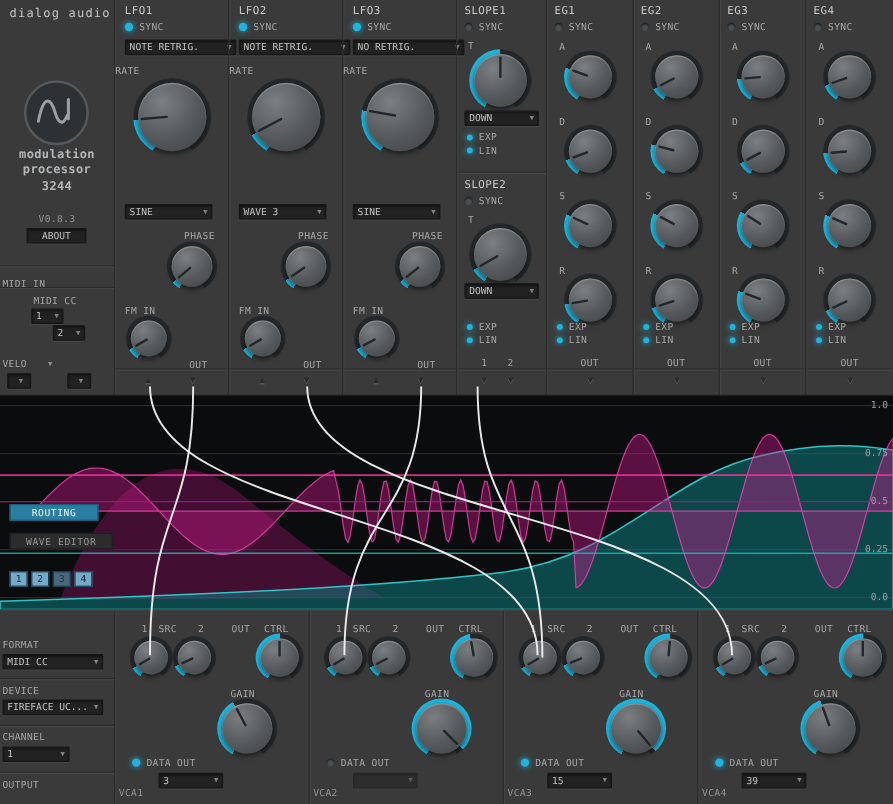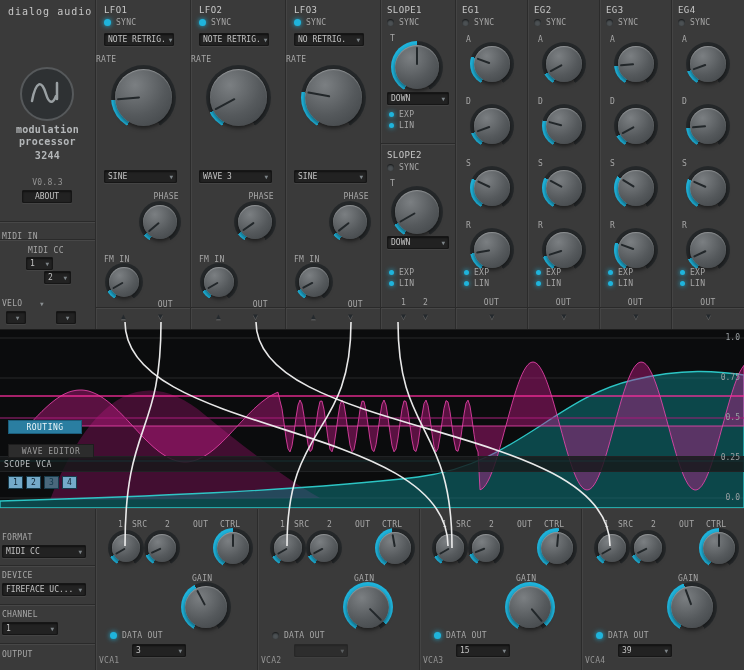--- a/index.html
+++ b/index.html
@@ -54,21 +54,21 @@
   .sqbtn.on{background:#74aac9;color:#0e2230}
 
   .bottom{position:absolute;left:0;top:508px;width:744px;height:162px;display:flex;background:#3a3a3a;border-top:1px solid #454545;z-index:2}
   .iopanel{width:95px;position:relative;flex:none}
   .vcacol{width:162px;position:relative;flex:none;border-left:1px solid #2b2b2b;box-shadow:inset 1px 0 0 rgba(255,255,255,.05)}
   .vcacol:last-child{flex:1}
 
   
   .lfo .c-title{left:8px;top:5px}
   .lfo .c-sync{left:8px;top:18px}
-  .lfo .dd-retrig{left:8px;top:33px;width:70px}
+  .lfo .dd-retrig{left:8px;top:33px;width:93px}
   .lfo .l-rate{left:0;right:0;top:55px;text-align:left}
   .lfo .k-rate{left:19px;top:69px;width:57px;height:57px}
   .lfo .dd-wave{left:8px;top:170px;width:73px}
   .lfo .l-phase{right:11px;top:192px}
   .lfo .k-phase{left:47px;top:205px;width:34px;height:34px}
   .lfo .l-fm{left:8px;top:255px}
   .lfo .k-fm{left:13px;top:267px;width:30px;height:30px}
   .lfo .l-out{right:17px;top:300px}
   .lfo .j-up{left:22px;top:311px}
   .lfo .j-dn{left:59px;top:311px}
@@ -540,23 +540,20 @@
     <span class="scale" style="top:43px">0.75</span>
     <span class="scale" style="top:83px">0.5</span>
     <span class="scale" style="top:123px">0.25</span>
     <span class="scale" style="top:163px">0.0</span>
     <div class="btn-routing">
       <span>ROUTING</span>
     </div>
     <div class="btn-waveed">
       <span>WAVE EDITOR</span>
     </div>
-    <div class="scopeband">
-      <span>SCOPE VCA</span>
-    </div>
     <div class="vcabtns">
       <span class="sqbtn on" data-led="scope.vca_buttons.0.active">1</span>
       <span class="sqbtn on" data-led="scope.vca_buttons.1.active">2</span>
       <span class="sqbtn" data-led="scope.vca_buttons.2.active">3</span>
       <span class="sqbtn on" data-led="scope.vca_buttons.3.active">4</span>
     </div>
   </div>
 
   <div class="bottom">
 

